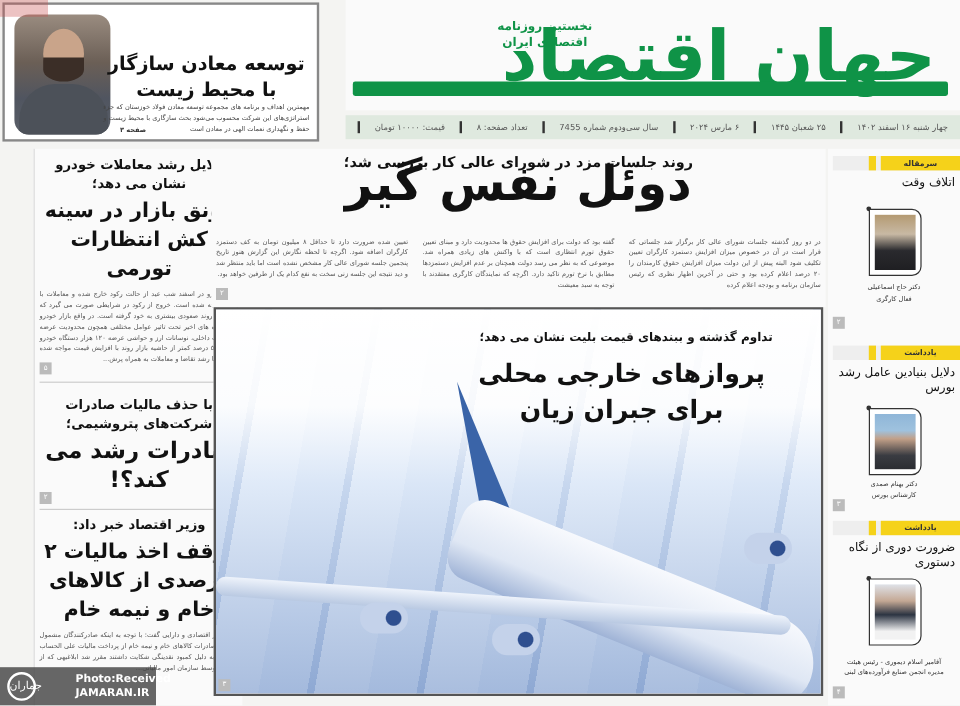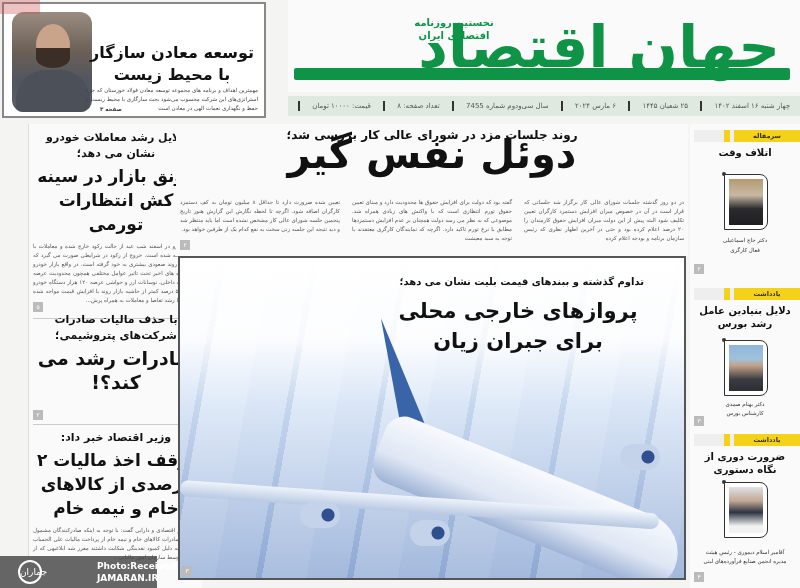--- a/index.html
+++ b/index.html
@@ -84,28 +84,28 @@
 
   
   .rightcol { left: 690px; top: 124px; width: 110px; height: 464px; background: #fafafa; }
   .rcard { position: absolute; left: 0; width: 110px; }
   .rcard .label {
     position: absolute; right: 0; top: 6px; width: 66px; height: 12px; background: #f5d21a;
     font-size: 6.5px; font-weight: bold; text-align: center; line-height: 12px; color: #333;
   }
   .rcard .labelstub { position: absolute; right: 70px; top: 6px; width: 6px; height: 12px; background: #f5d21a; }
   .rcard .labelbg { position: absolute; left: 4px; right: 0; top: 6px; height: 12px; background: #eee; }
-  .rcard .title { position: absolute; right: 4px; left: 4px; top: 22px; text-align: center; font-size: 10px; font-weight: bold; line-height: 13px; }
+  .rcard .title { position: absolute; right: 4px; left: 4px; top: 22px; text-align: right; font-size: 10px; font-weight: normal; line-height: 13px; }
   .rcard .frame { position: absolute; left: 34px; width: 44px; height: 56px; border: 1px solid #333; border-radius: 0 8px 8px 0; background: #fff; padding: 4px; }
   .rcard .frame .pic { width: 100%; height: 100%; }
   .rcard .dot { position:absolute; left: 32px; width: 4px; height: 4px; background:#333; border-radius: 50%; }
   .rcard .caption { position: absolute; left: 2px; right: 2px; text-align: center; font-size: 5.5px; line-height: 9px; color: #333; }
 
   
-  .watermark { left: 0; top: 556px; width: 157px; height: 32px; background: rgba(70,70,70,0.82); display:flex; align-items:center; direction:ltr; padding-left: 18px; gap: 23px; }
+  .watermark { left: 0; top: 556px; width: 130px; height: 32px; background: rgba(70,70,70,0.82); display:flex; align-items:center; direction:ltr; padding-left: 6px; gap: 1px; }
   .watermark .logo-circle { width: 24px; height: 24px; border-radius: 50%; border: 2px solid #fff; color:#fff; font-size: 9px; text-align:center; line-height: 20px; }
   .watermark .txt { color: #fff; font-size: 9px; line-height: 12px; font-weight: bold; margin-left: 32px; }
   .watermark .txt span { display: block; }
 
   .corner-mark { left: 0; top: 0; width: 40px; height: 14px; background: rgba(200,80,80,0.35); }
 </style>
 </head>
 <body>
 
 <div class="abs adbox">
@@ -148,21 +148,21 @@
 
 <div class="abs leftcol">
   <div class="story" style="top:6px;">
     <div class="kicker">دلایل رشد معاملات خودرو نشان می دهد؛</div>
     <div class="headline">رونق بازار در سینه کش انتظارات تورمی</div>
     <div class="body">بازار خودرو در اسفند شب عید از حالت رکود خارج شده و معاملات با رشد مواجه شده است. خروج از رکود در شرایطی صورت می گیرد که قیمت ها روند صعودی بیشتری به خود گرفته است. در واقع بازار خودرو که در ماه های اخیر تحت تاثیر عوامل مختلفی همچون محدودیت عرضه محصولات داخلی، نوسانات ارز و حواشی عرضه ۱۲۰ هزار دستگاه خودرو با قیمت ۵ درصد کمتر از حاشیه بازار روند با افزایش قیمت مواجه شده بود حال با رشد تقاضا و معاملات به همراه پرش...</div>
   </div>
   <div class="pagenum" style="left:4px; top:178px;">۵</div>
   <div class="divider" style="left:4px; width:166px; top:194px;"></div>
 
-  <div class="story" style="top:188px;">
+  <div class="story" style="top:206px;">
     <div class="kicker">با حذف مالیات صادرات شرکت‌های پتروشیمی؛</div>
     <div class="headline" style="font-size:19px;">صادرات رشد می کند؟!</div>
   </div>
   <div class="pagenum" style="left:4px; top:286px;">۲</div>
   <div class="divider" style="left:4px; width:166px; top:300px;"></div>
 
   <div class="story" style="top:306px;">
     <div class="kicker">وزیر اقتصاد خبر داد:</div>
     <div class="headline">توقف اخذ مالیات ۲ درصدی از کالاهای خام و نیمه خام</div>
     <div class="body">وزیر امور اقتصادی و دارایی گفت: با توجه به اینکه صادرکنندگان مشمول عوارض صادرات کالاهای خام و نیمه خام از پرداخت مالیات علی الحساب ۲ درصد به دلیل کمبود نقدینگی شکایت داشتند مقرر شد ابلاغیهی که از مهرماه توسط سازمان امور مالیاتی...</div>

